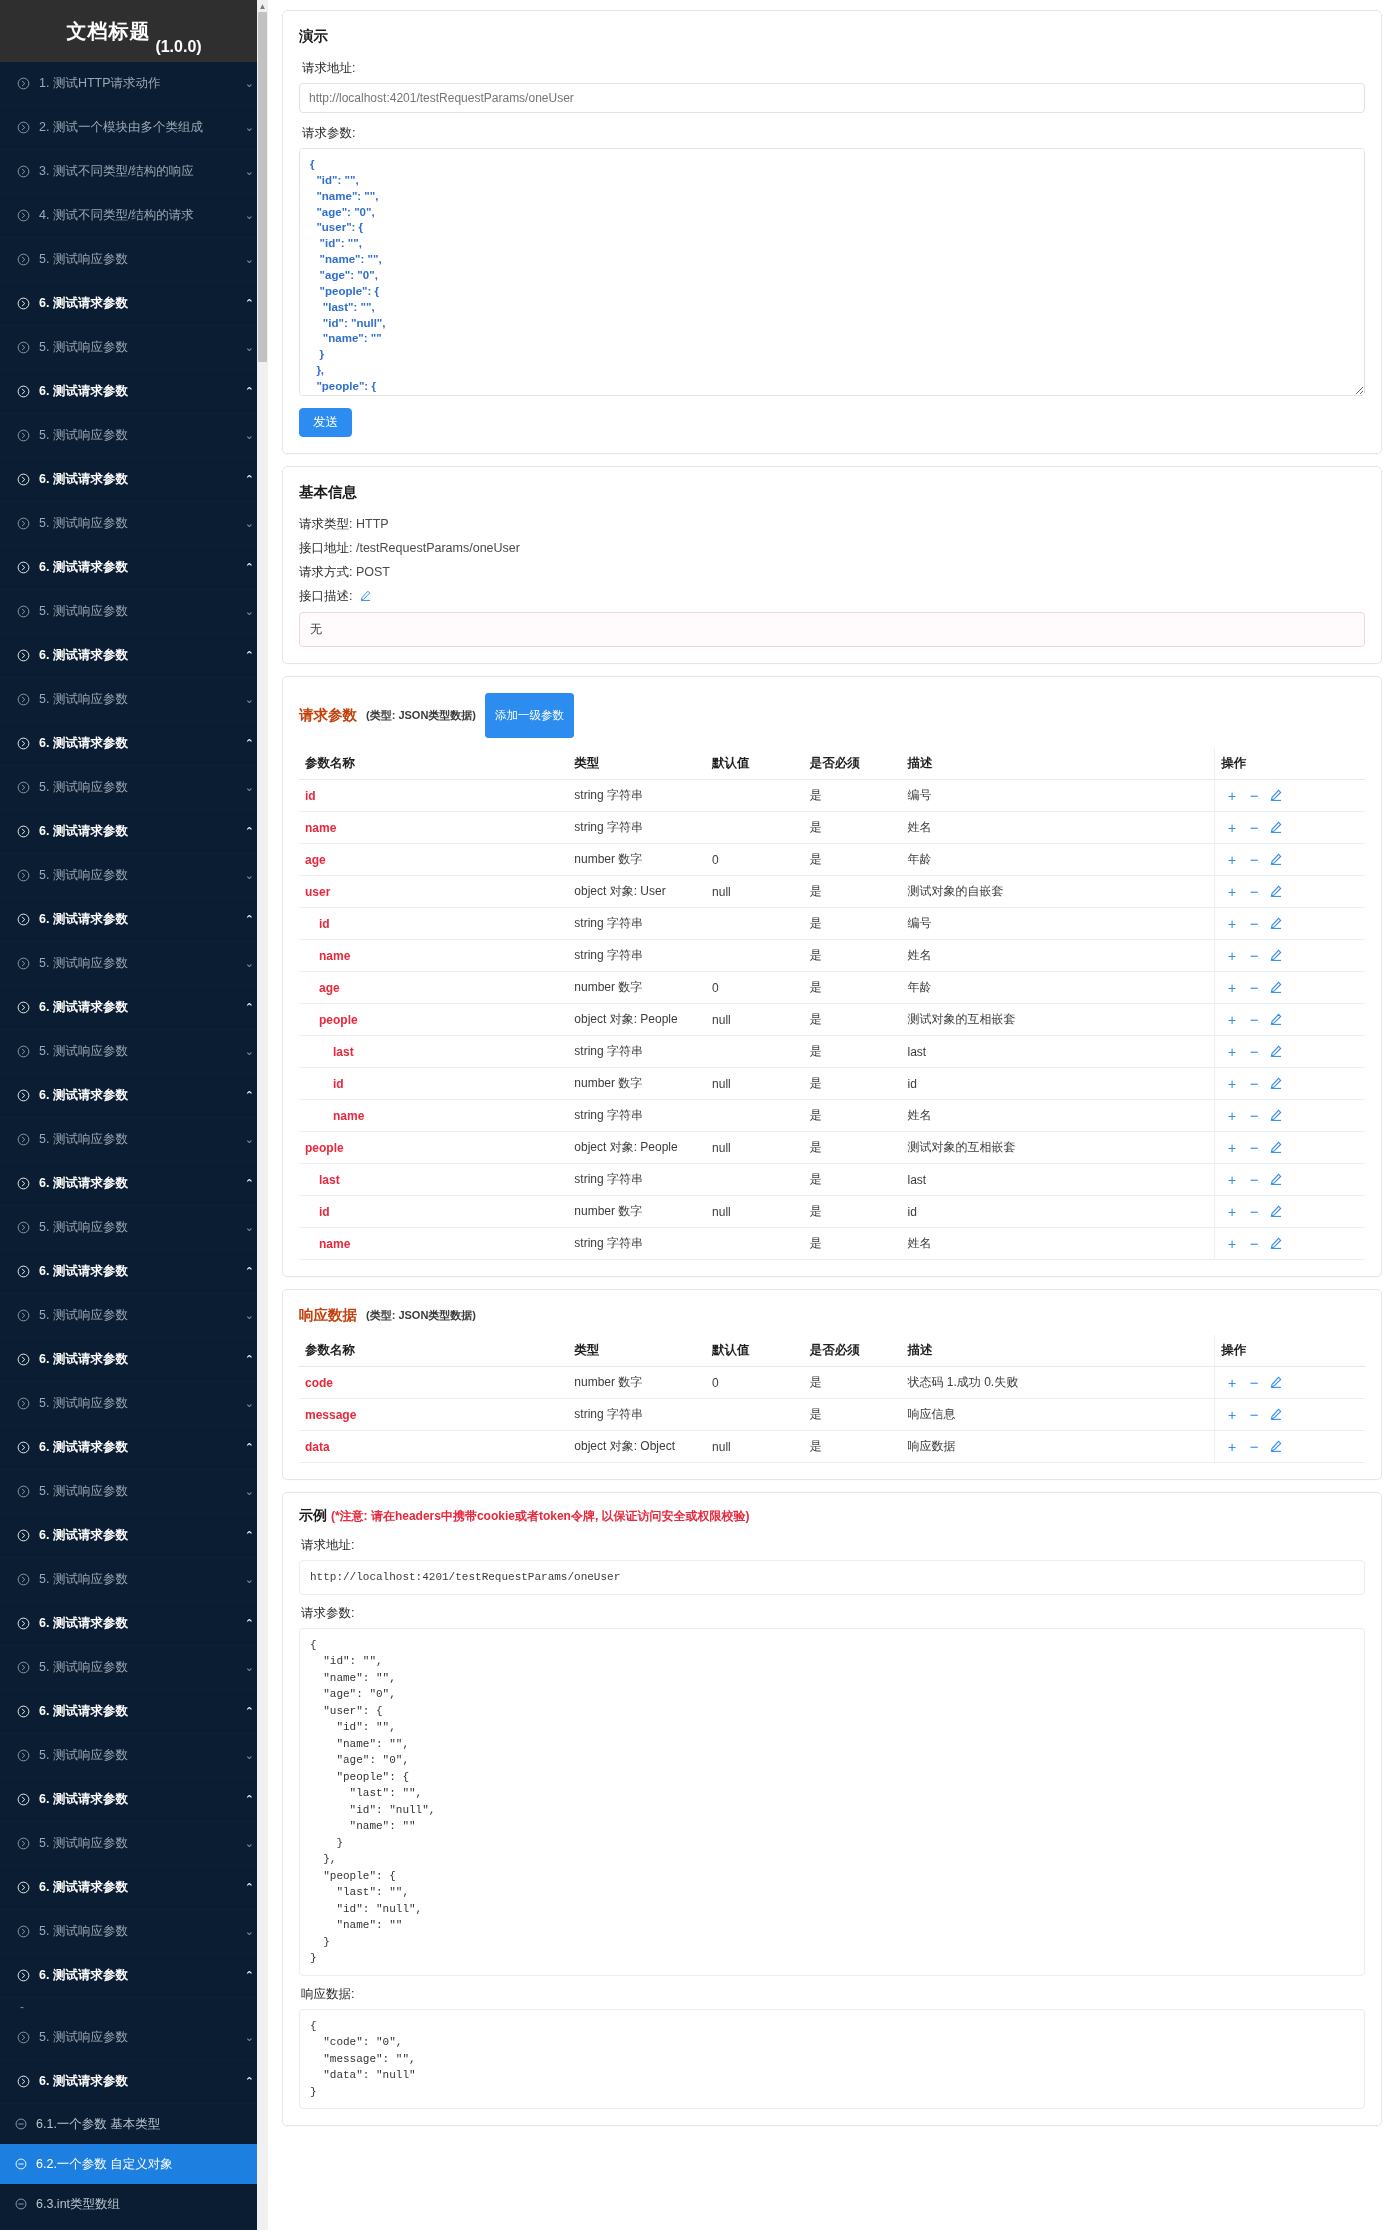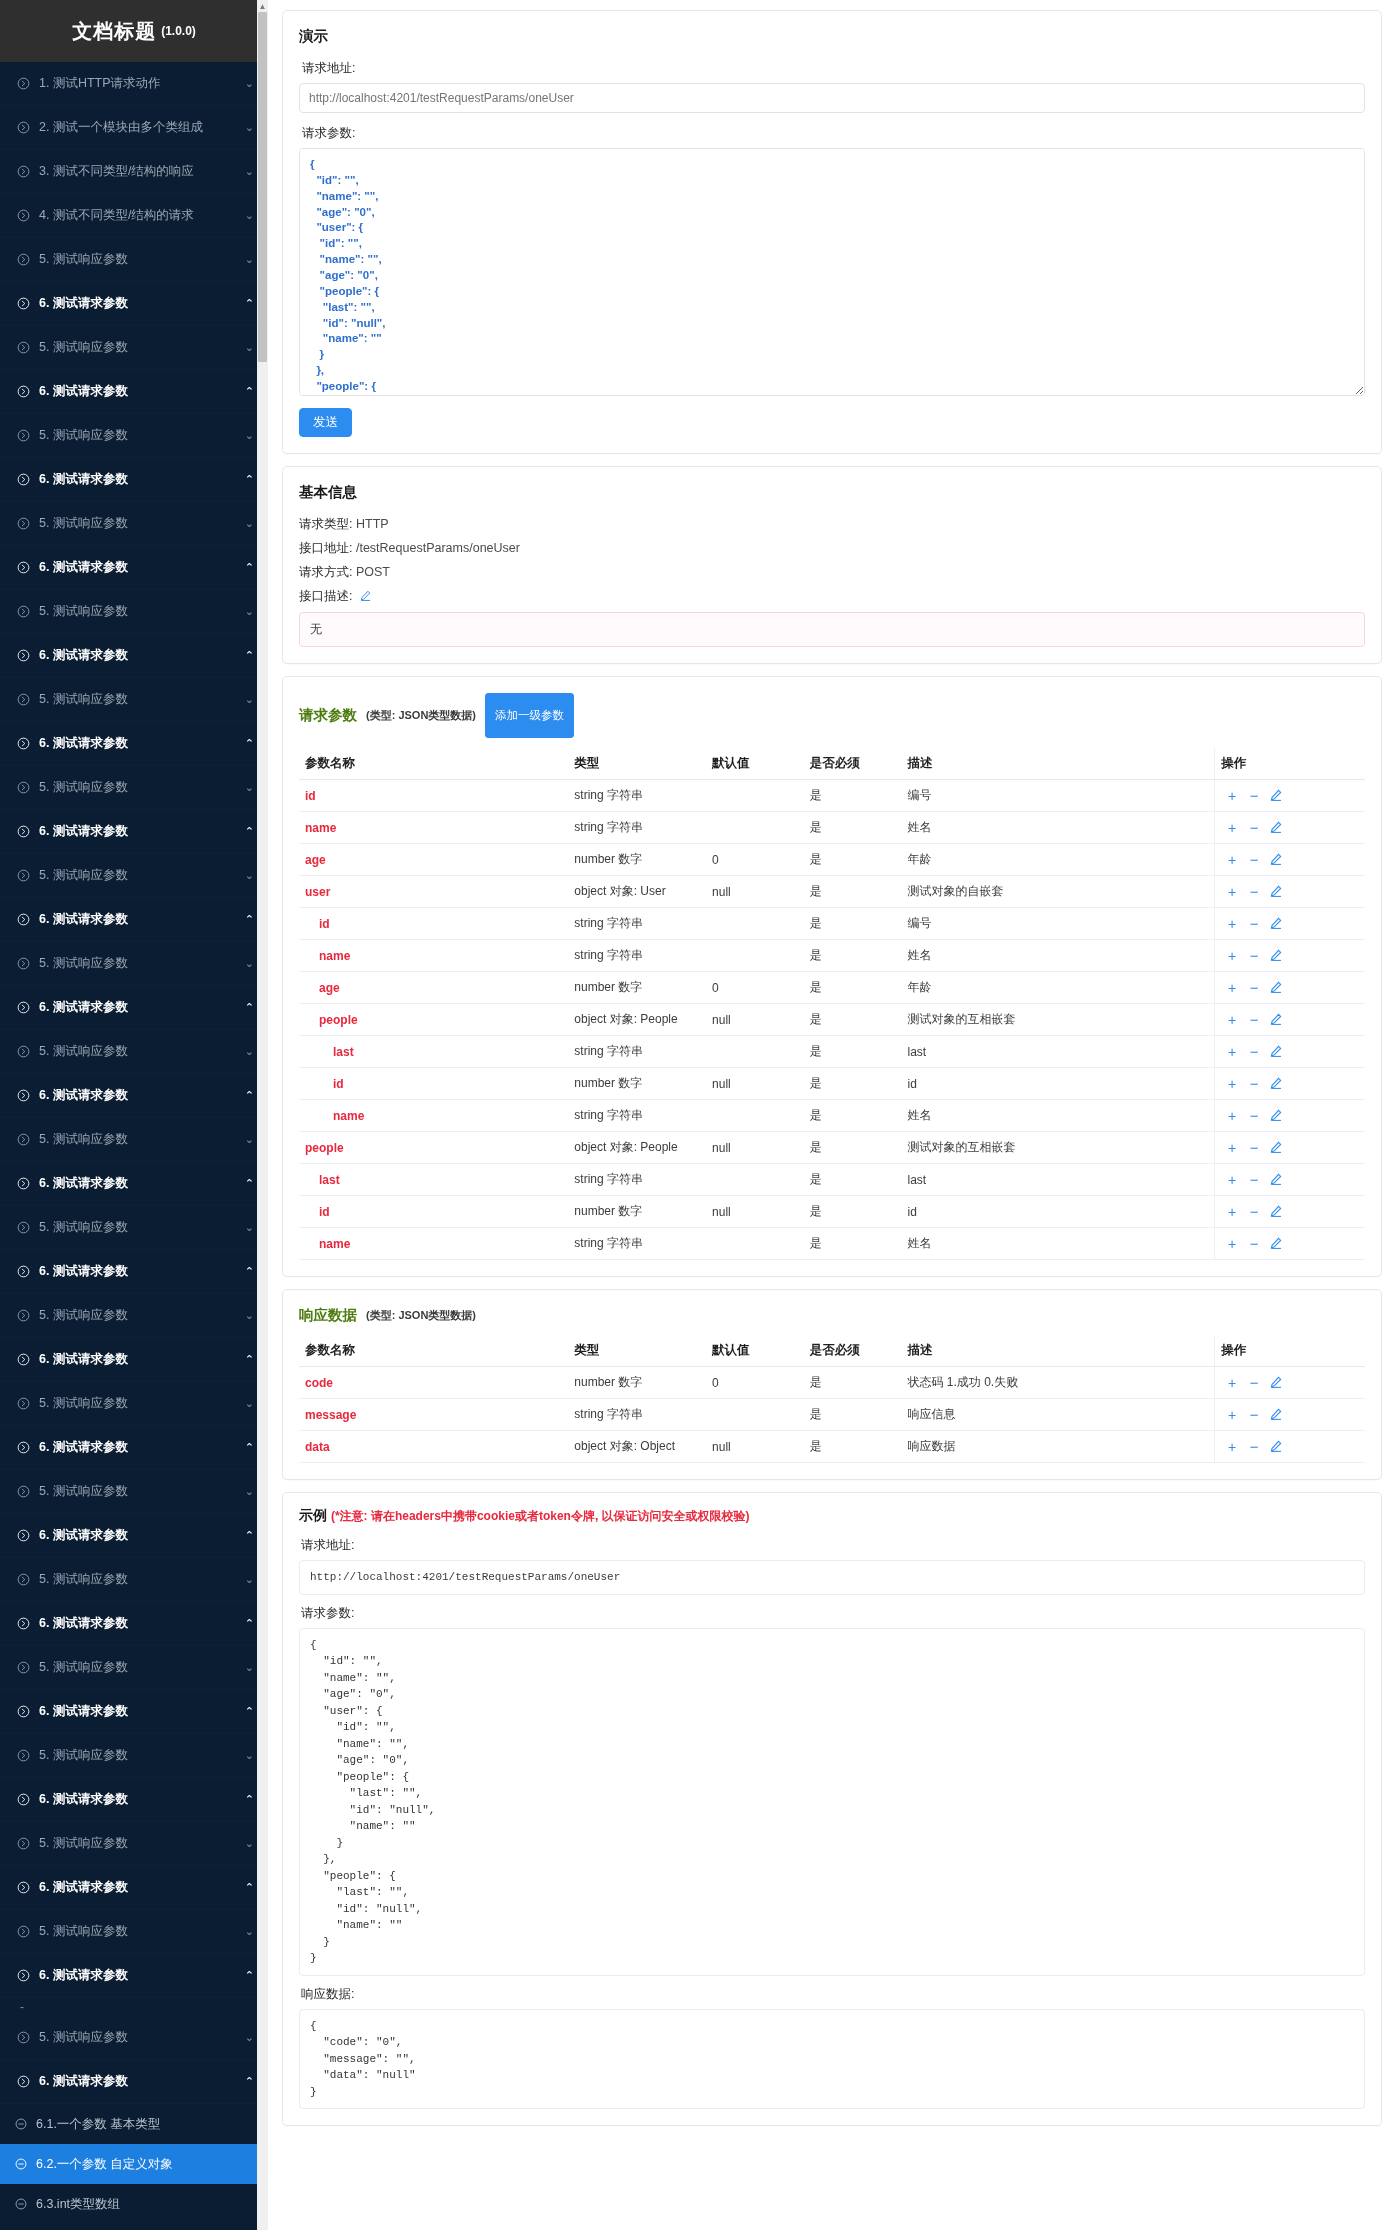--- a/index.html
+++ b/index.html
@@ -30,25 +30,25 @@
     align-items: center;
     justify-content: center;
     color: #fff;
   }
   .sb-title {
     font-size: 20px;
     font-weight: bold;
     letter-spacing: 1px;
   }
   .sb-version {
-    font-size: 12px;
+    font-size: 16px;
     font-weight: bold;
     margin-left: 5px;
     position: relative;
-    top: 0;
+    top: 16px;
   }
   .nav { padding: 0; margin: 0; list-style: none; }
   .nav-item {
     display: flex;
     align-items: center;
     padding: 8px 14px 8px 16px;
     color: #9ba7b4;
     font-size: 12.5px;
     cursor: pointer;
     border-bottom: 1px solid rgba(255,255,255,0.02);
@@ -205,21 +205,21 @@
   
   .sec-head {
     display: flex;
     align-items: center;
     gap: 9px;
     margin: 2px 0 10px 0;
   }
   .sec-head .h {
     font-size: 14.5px;
     font-weight: bold;
-    color: #4d7c0f;
+    color: #c2410c;
   }
   .sec-head .sub {
     font-size: 11px;
     color: #3b3b3b;
     font-weight: bold;
   }
   .btn-add {
     background: #2d8cf0;
     border: 1px solid #2d8cf0;
     color: #fff;

